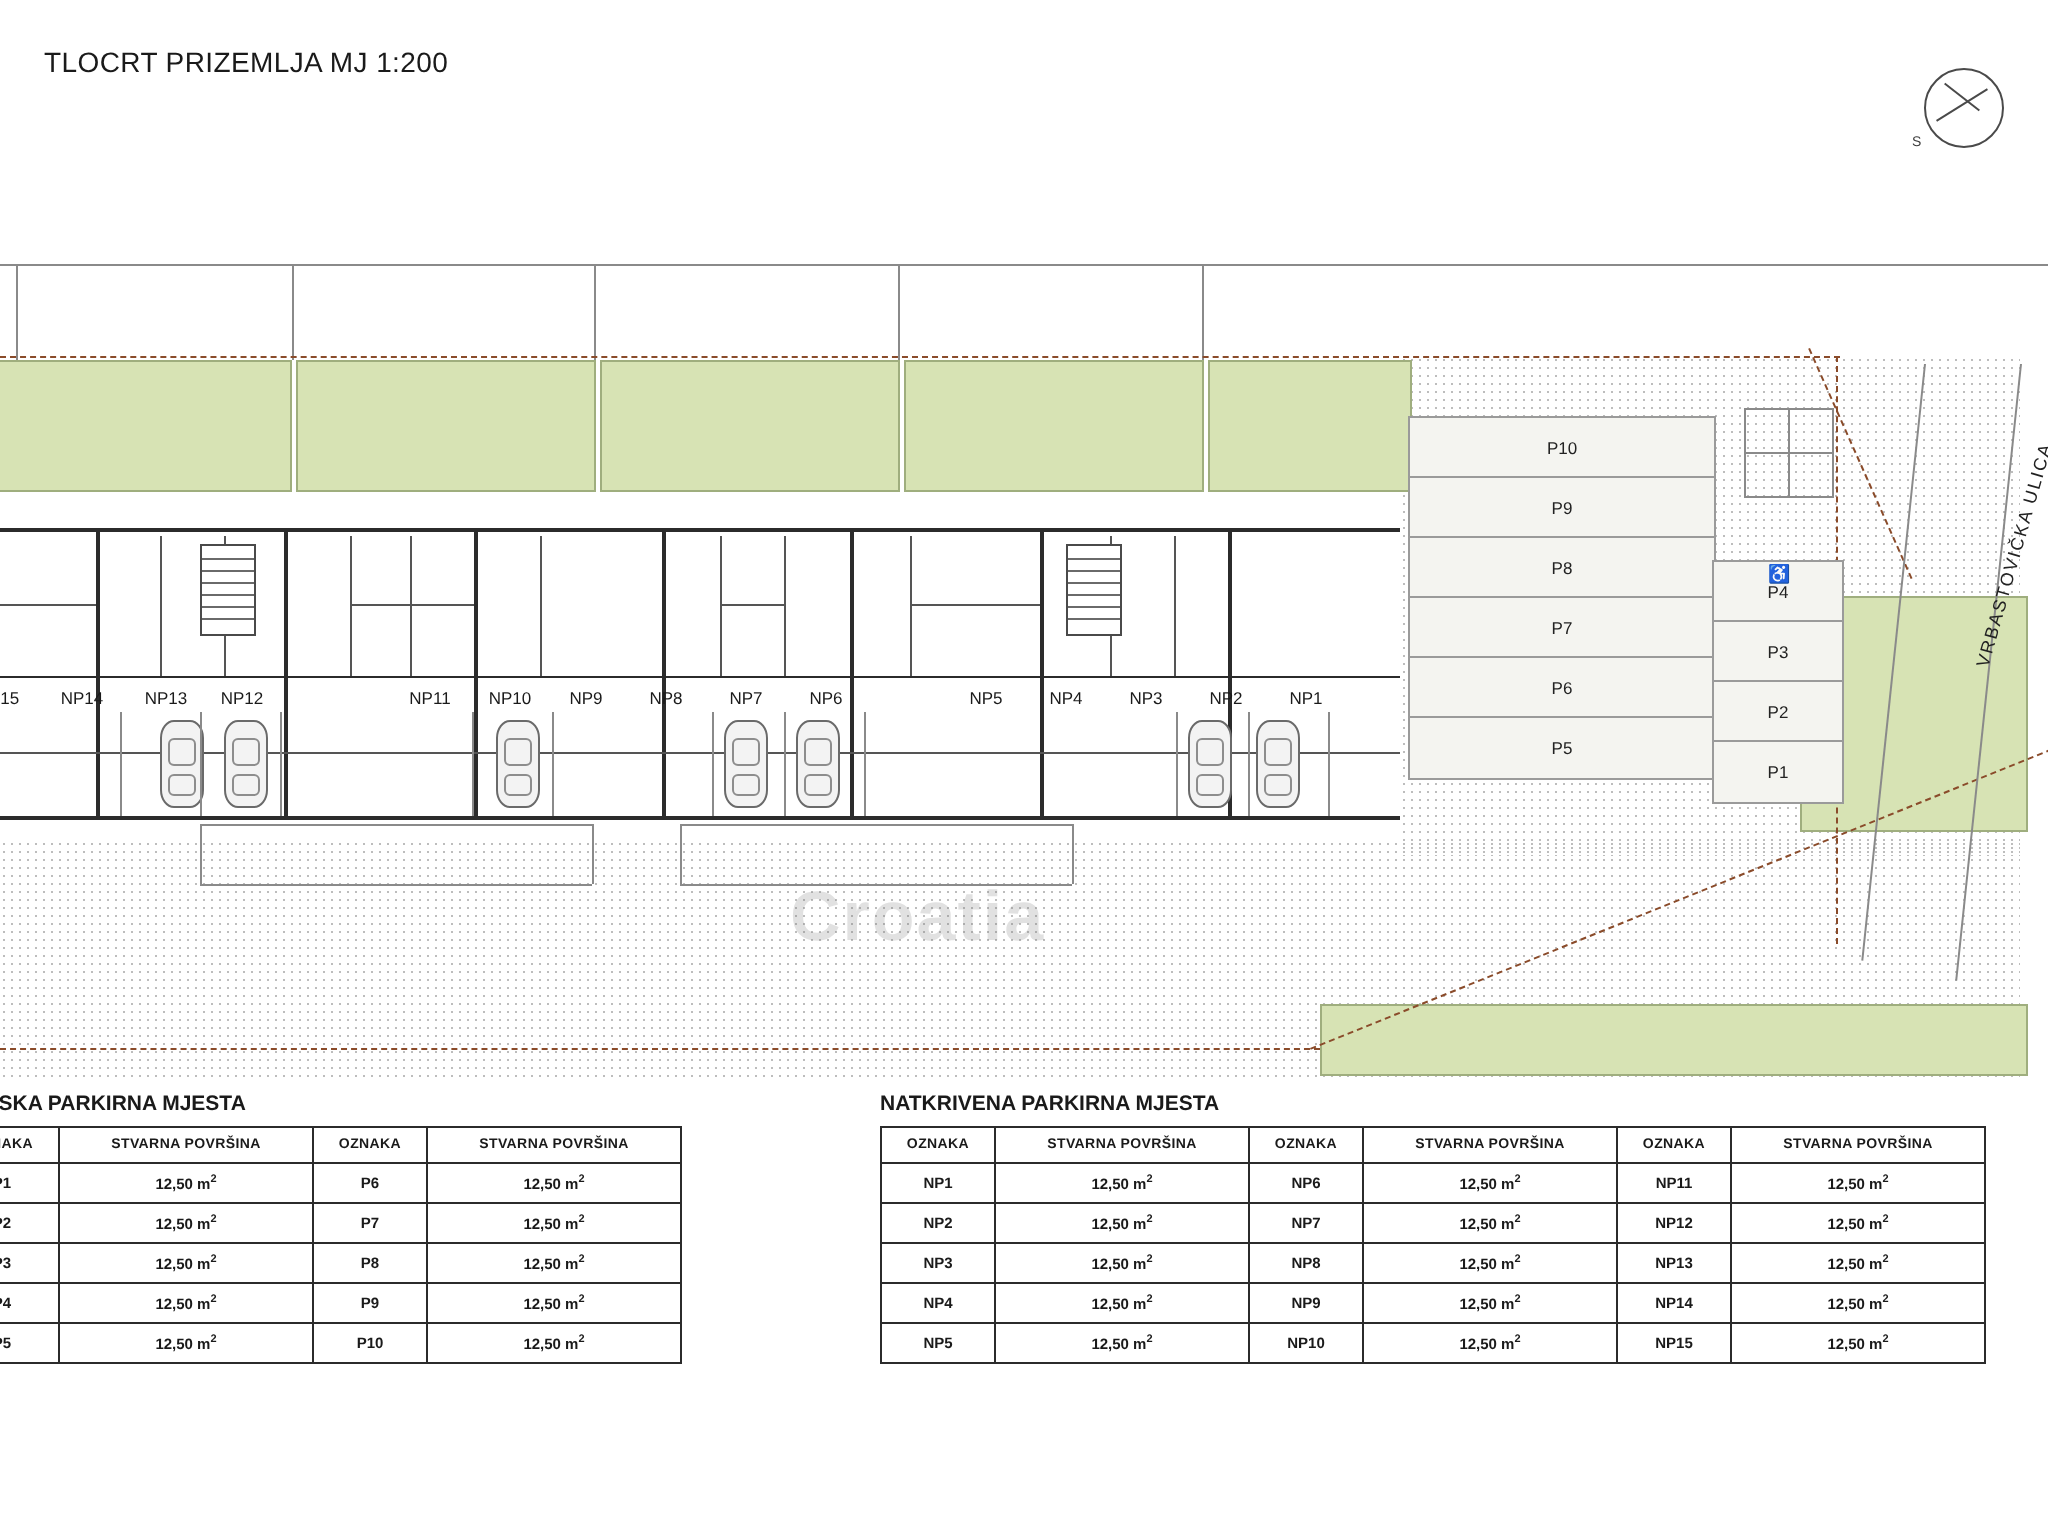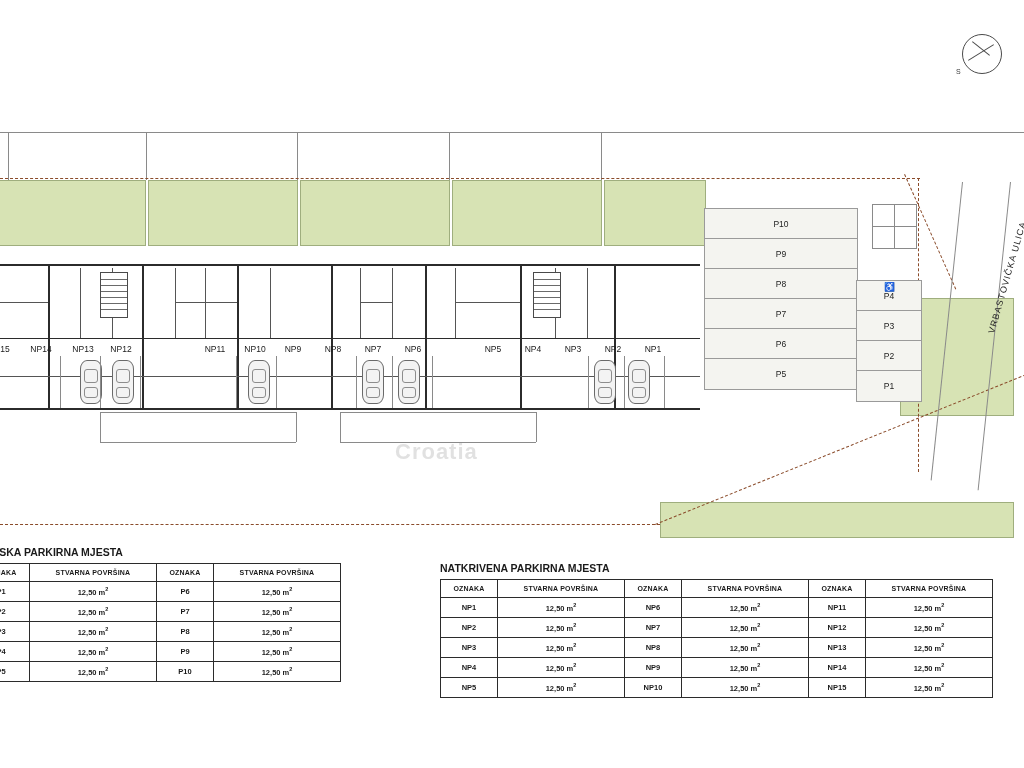--- a/index.html
+++ b/index.html
@@ -222,21 +222,21 @@
     width: 100%;
     height: 1px;
     background: #6a6a6a;
   }
 
   
   .watermark {
     position: absolute;
     left: 395px;
     top: 330px;
-    font-size: 22px;
+    font-size: 35px;
     font-weight: bold;
     color: rgba(120,120,120,0.22);
     letter-spacing: 1px;
     line-height: 0.95;
     pointer-events: none;
     z-index: 40;
   }
   .watermark .l2 { margin-left: 6px; }
 
   
@@ -270,26 +270,27 @@
   table.pk th {
     font-size: 7px;
     letter-spacing: 0.2px;
     height: 17px;
   }
   table.pk td.lbl { width: 56px; }
   table.pk td.val { width: 126px; }
   table.pk sup { font-size: 5.5px; vertical-align: super; }
 
   .tbl-left { left: -28px; top: 546px; }
-  .tbl-right { left: 440px; top: 546px; margin-top: 16px; }
+  .tbl-right { left: 440px; top: 546px; }
 </style>
 </head>
 <body>
 
 <div class="title-block">
+  <div class="sub-title">TLOCRT PRIZEMLJA MJ 1:200</div>
 </div>
 
 <div class="north">
   <div class="circle"></div>
   <div class="needle"></div>
   <div class="needle2"></div>
   <div class="lbl lbl-s">S</div>
 </div>
 
 <div class="plan">

